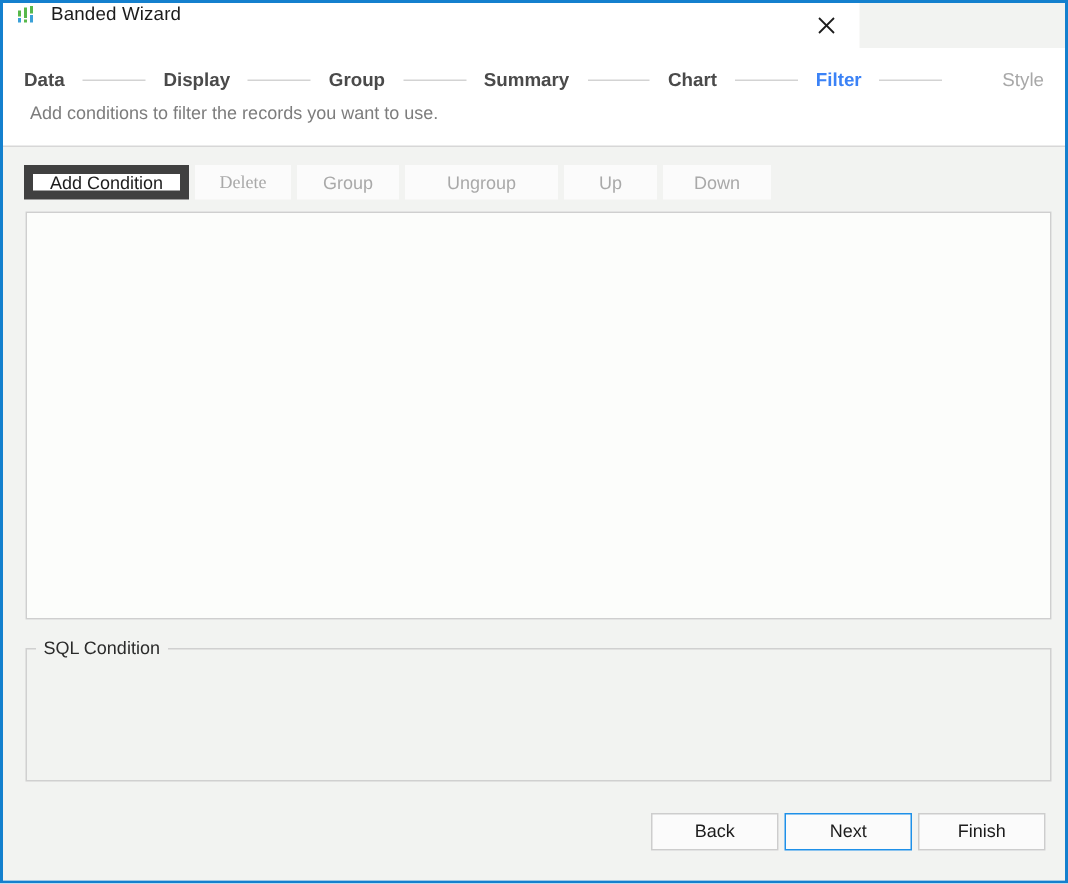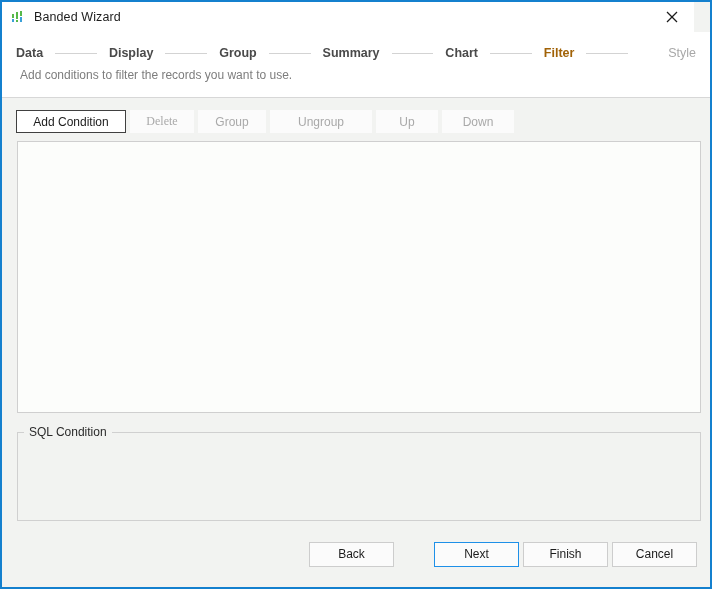--- a/index.html
+++ b/index.html
@@ -19,25 +19,24 @@
     box-sizing: border-box;
     border: 2px solid #1480ce;
     background: #f2f3f1;
     overflow: hidden;
   }
 
   
   .titlebar {
     position: absolute;
     left: 0; top: 0;
-    width: 692px;
+    width: 571px;
     height: 30px;
     background: #ffffff;
     display: flex;
-    align-items: center;
   }
   .title-icon {
     width: 16px;
     height: 16px;
     margin-left: 8px;
     margin-right: 8px;
     flex: 0 0 auto;
     position: relative;
   }
   .title-text {
@@ -77,21 +76,21 @@
     padding: 0 14px;
     box-sizing: border-box;
   }
   .step {
     font-size: 12.5px;
     font-weight: bold;
     color: #4a4a4a;
     white-space: nowrap;
     cursor: default;
   }
-  .step.active { color: #a16207; }
+  .step.active { color: #3b82f6; }
   .step.disabled { color: #a8a8a8; font-weight: normal; margin-left: 28px; }
   .step-line {
     flex: 1 1 auto;
     height: 1px;
     background: #d3d3d3;
     margin: 0 12px;
     min-width: 18px;
   }
   .subtitle {
     position: absolute;
@@ -128,21 +127,21 @@
     box-sizing: border-box;
     display: flex;
     align-items: center;
     justify-content: center;
     cursor: default;
     padding: 0 10px;
   }
   .tbtn.enabled {
     color: #1c1c1c;
     background: #ffffff;
-    border: 1px solid #404040;
+    border: 6px solid #404040;
   }
   .tbtn.w-add { width: 110px; }
   .tbtn.w-del { width: 64px; font-family: Liberation Serif, serif; }
   .tbtn.w-grp { width: 68px; }
   .tbtn.w-ung { width: 102px; }
   .tbtn.w-up  { width: 62px; }
   .tbtn.w-dn  { width: 72px; }
 
   
   .cond-panel {
@@ -201,21 +200,20 @@
     border: 1px solid #cdcdcd;
     box-sizing: border-box;
     display: flex;
     align-items: center;
     justify-content: center;
     cursor: default;
   }
   .fbtn.primary {
     border: 1px solid #1e90e8;
     background: #fbfbfb;
-    margin-left: 36px;
   }
 </style>
 </head>
 <body>
 
 <div id="window">
 
   <div class="titlebar">
     <span class="title-icon">
       <svg width="16" height="16" viewBox="0 0 16 16">
@@ -268,17 +266,16 @@
 
     <div class="cond-panel"></div>
 
     <div class="sql-group"></div>
     <div class="sql-legend">SQL Condition</div>
 
     <div class="footer">
       <div class="fbtn">Back</div>
       <div class="fbtn primary">Next</div>
       <div class="fbtn">Finish</div>
-      <div class="fbtn">Cancel</div>
     </div>
 
   </div>
 </div>
 
 </body></html>

